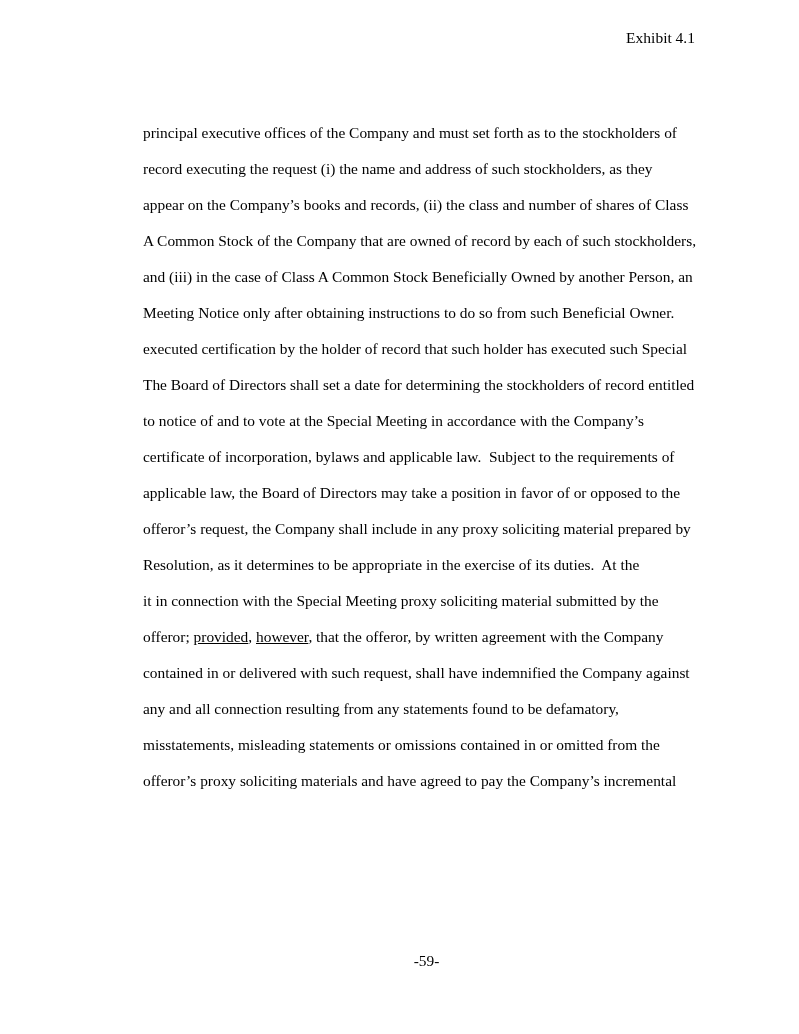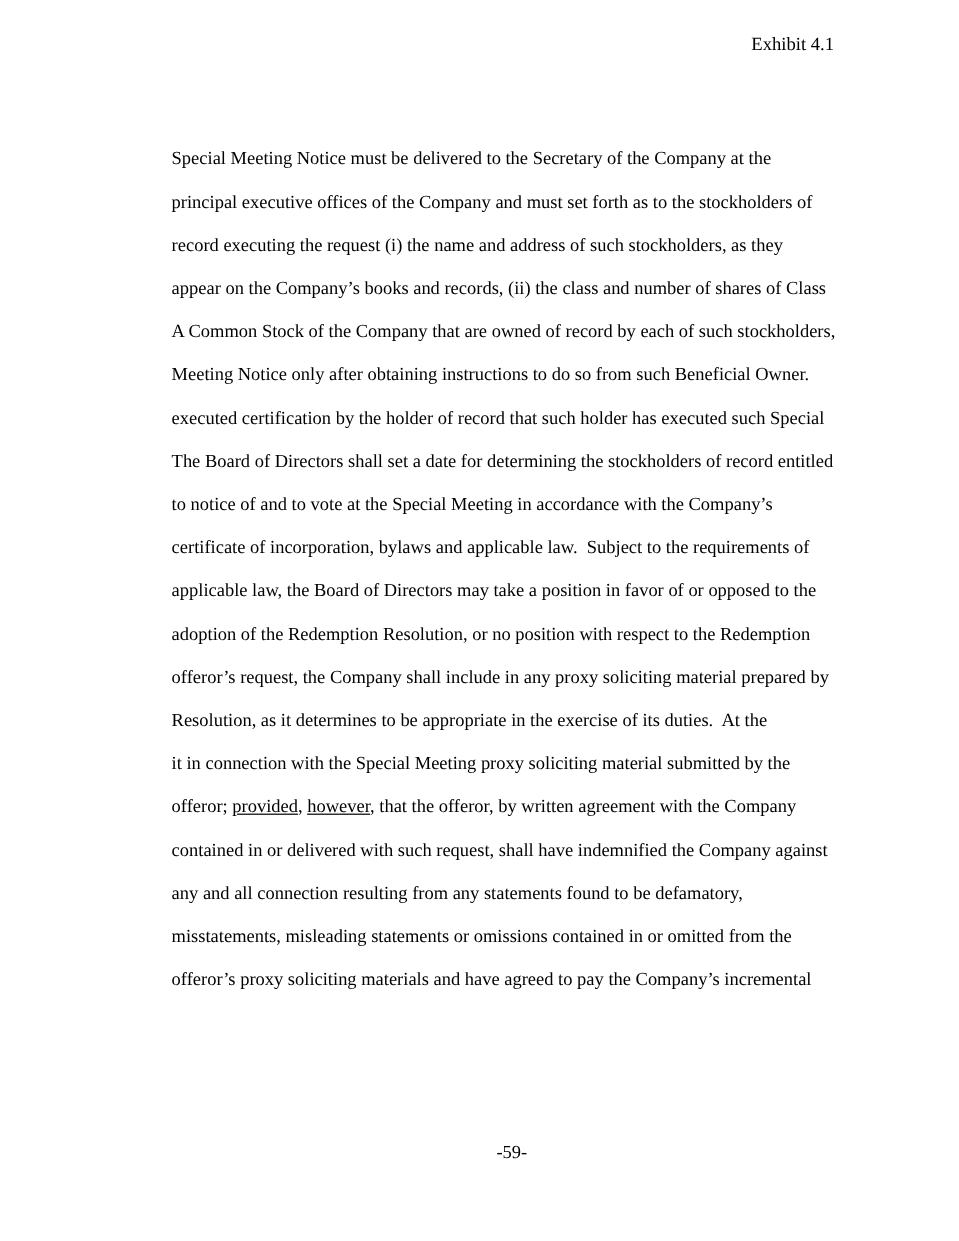--- a/index.html
+++ b/index.html
@@ -49,32 +49,31 @@
     margin-top: 32px;
   }
 </style>
 </head>
 <body>
 
 <div class="page">
   <div class="exhibit-label">Exhibit 4.1</div>
 
   <div class="doc-body">
-      <div class="doc-line">Special Meeting Notice must be delivered to the Secretary of the Company at the</div>
       <div class="doc-line">principal executive offices of the Company and must set forth as to the stockholders of</div>
       <div class="doc-line">record executing the request (i) the name and address of such stockholders, as they</div>
       <div class="doc-line">appear on the Company’s books and records, (ii) the class and number of shares of Class</div>
       <div class="doc-line">A Common Stock of the Company that are owned of record by each of such stockholders,</div>
+      <div class="doc-line">and (iii) in the case of Class A Common Stock Beneficially Owned by another Person, an</div>
       <div class="doc-line">Meeting Notice only after obtaining instructions to do so from such Beneficial Owner.</div>
       <div class="doc-line">executed certification by the holder of record that such holder has executed such Special</div>
       <div class="doc-line">The Board of Directors shall set a date for determining the stockholders of record entitled</div>
       <div class="doc-line">to notice of and to vote at the Special Meeting in accordance with the Company’s</div>
       <div class="doc-line">certificate of incorporation, bylaws and applicable law.  Subject to the requirements of</div>
       <div class="doc-line">applicable law, the Board of Directors may take a position in favor of or opposed to the</div>
-      <div class="doc-line">adoption of the Redemption Resolution, or no position with respect to the Redemption</div>
       <div class="doc-line">offeror’s request, the Company shall include in any proxy soliciting material prepared by</div>
       <div class="doc-line">Resolution, as it determines to be appropriate in the exercise of its duties.  At the</div>
       <div class="doc-line">it in connection with the Special Meeting proxy soliciting material submitted by the</div>
       <div class="doc-line"><span>offeror; </span><span class="underlined-term">provided</span><span>, </span><span class="underlined-term">however</span><span>, that the offeror, by written agreement with the Company</span></div>
       <div class="doc-line">contained in or delivered with such request, shall have indemnified the Company against</div>
       <div class="doc-line">any and all connection resulting from any statements found to be defamatory,</div>
       <div class="doc-line">misstatements, misleading statements or omissions contained in or omitted from the</div>
       <div class="doc-line">offeror’s proxy soliciting materials and have agreed to pay the Company’s incremental</div>
     </div>
 

